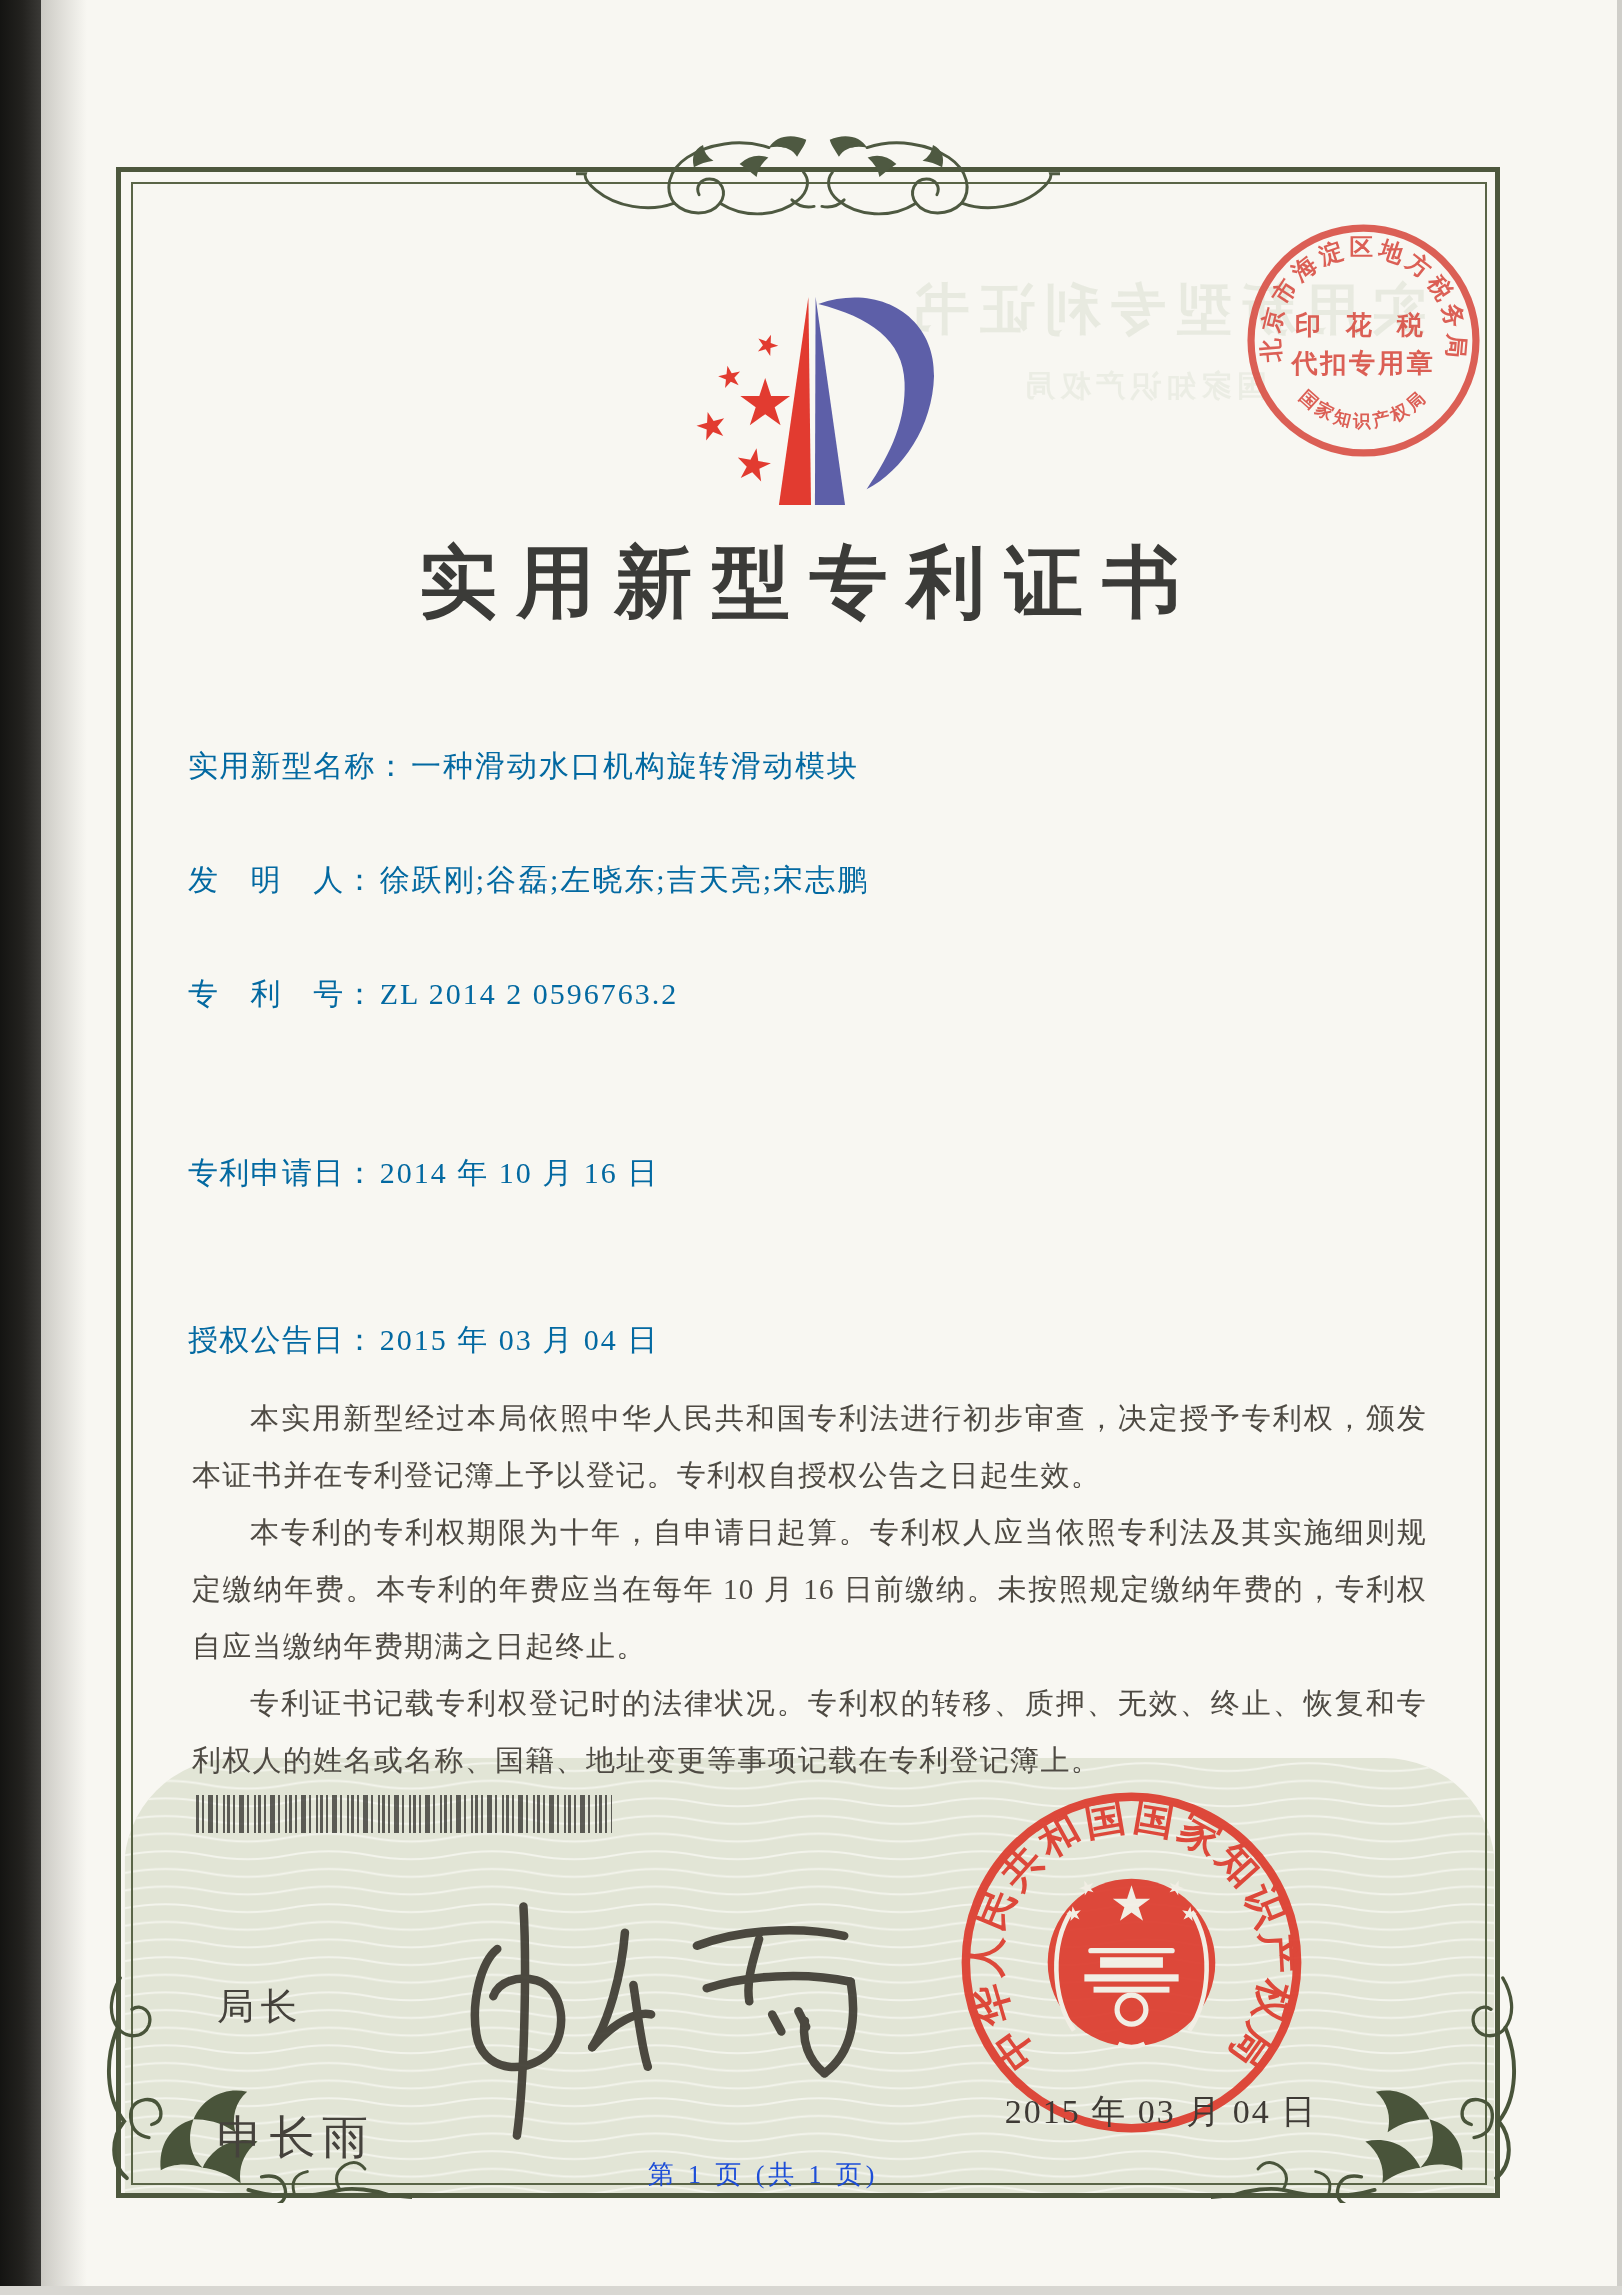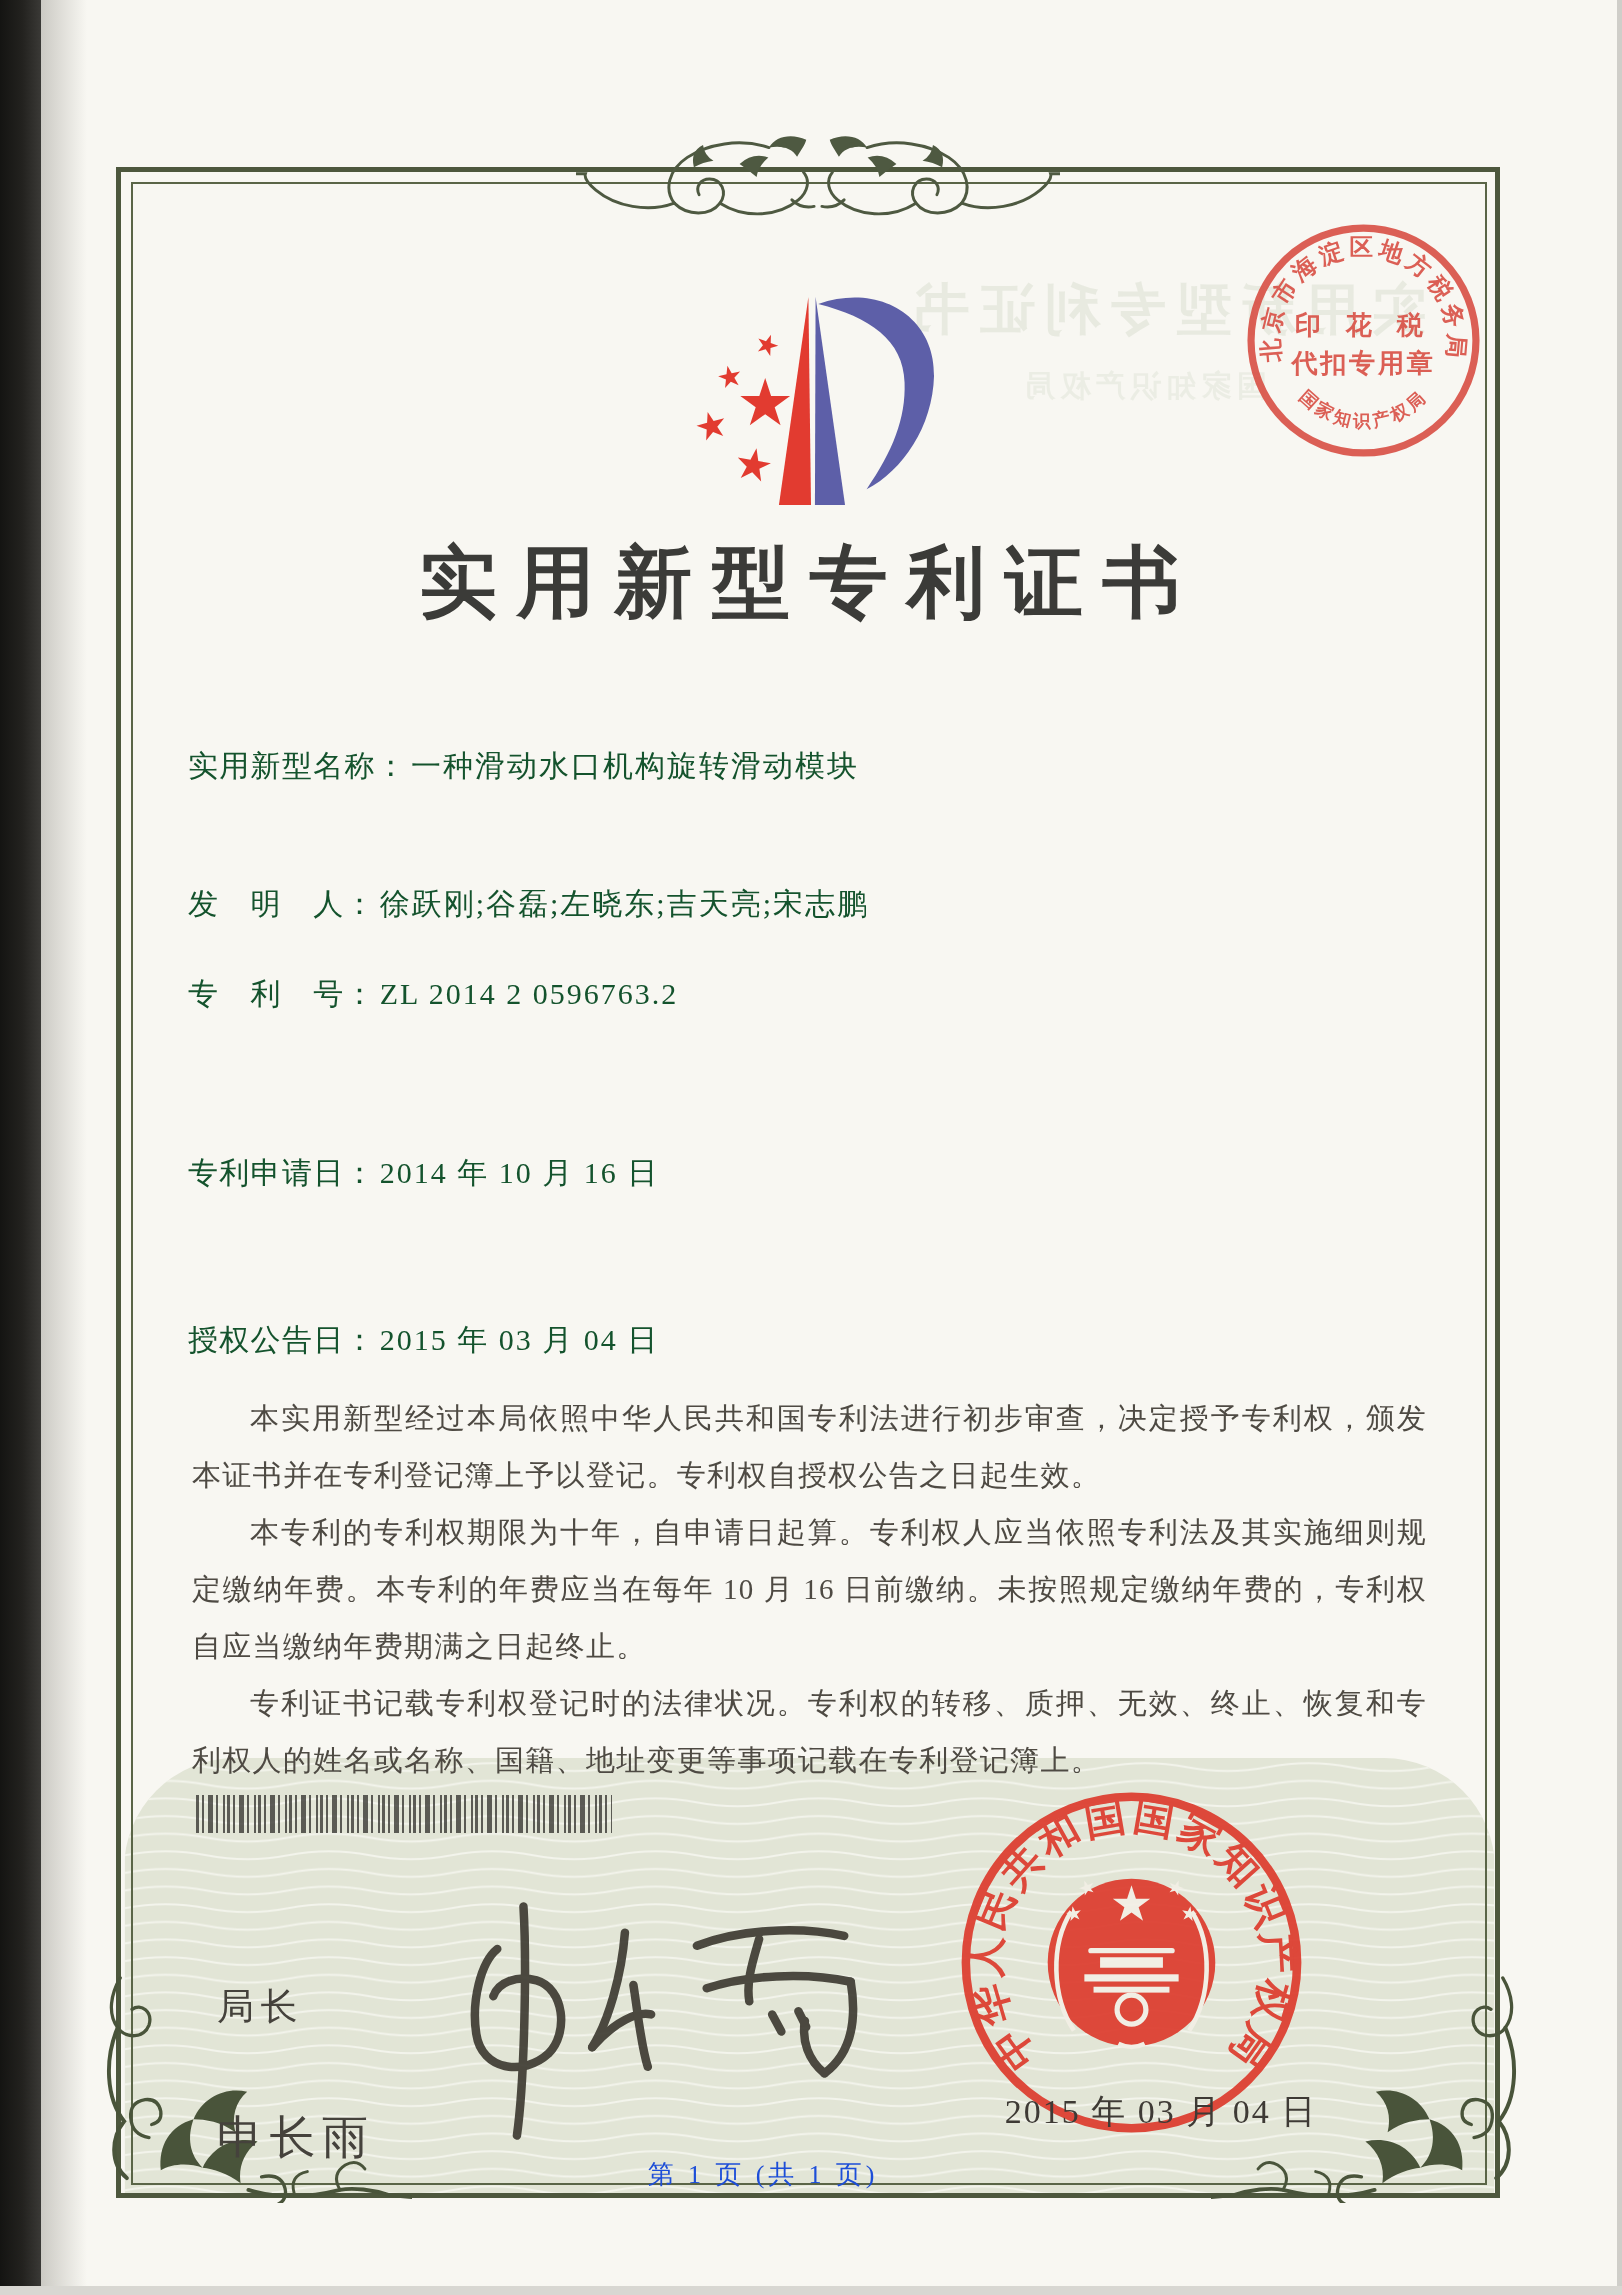--- a/index.html
+++ b/index.html
@@ -31,24 +31,24 @@
 
   .cert-number{position:absolute;left:152px;top:306px;font-size:29px;color:#53524e;
     letter-spacing:6.5px;z-index:4;}
 
   .ghost{position:absolute;color:#8ea07c;transform:scaleX(-1);z-index:0;font-weight:600;}
   .ghost-title{left:903px;top:273px;font-size:55px;letter-spacing:10.5px;opacity:.14;}
   .ghost-sub{left:1020px;top:366px;font-size:30px;letter-spacing:5.2px;opacity:.11;}
 
   .doc-title{position:absolute;left:118px;top:531px;width:1383px;text-align:center;
     font-size:78px;font-weight:600;color:#3b3b38;letter-spacing:19.6px;z-index:4;}
-  .field-row{position:absolute;left:188px;white-space:nowrap;font-size:30px;color:#14532d;z-index:4;}
+  .field-row{position:absolute;left:188px;white-space:nowrap;font-size:30px;color:#0369a1;z-index:4;}
   .field-row .lab{letter-spacing:1.3px;}
   .field-row .val{margin-left:3.9px;letter-spacing:2px;}
-  .row-1{top:746px;} .row-2{top:860px;margin-top:24px;} .row-3{top:974px;text-align:right;}
+  .row-1{top:746px;} .row-2{top:860px;} .row-3{top:974px;text-align:right;}
   .row-4{top:1153px;} .row-5{top:1205px;} .row-6{top:1320px;}
 
   .body-text{position:absolute;left:192px;top:1390px;width:1235px;z-index:4;}
   .body-text p{margin:0;font-size:29px;line-height:57px;color:#4e4a43;
     text-indent:2em;text-align:justify;letter-spacing:1.3px;}
 
   .barcode{position:absolute;left:196px;top:1795px;width:416px;height:38px;z-index:4;opacity:.78;
     background:repeating-linear-gradient(90deg,
       #34332f 0 3.3px, transparent 3.3px 5.9px,
       #34332f 5.9px 7.8px, transparent 7.8px 12.4px,

